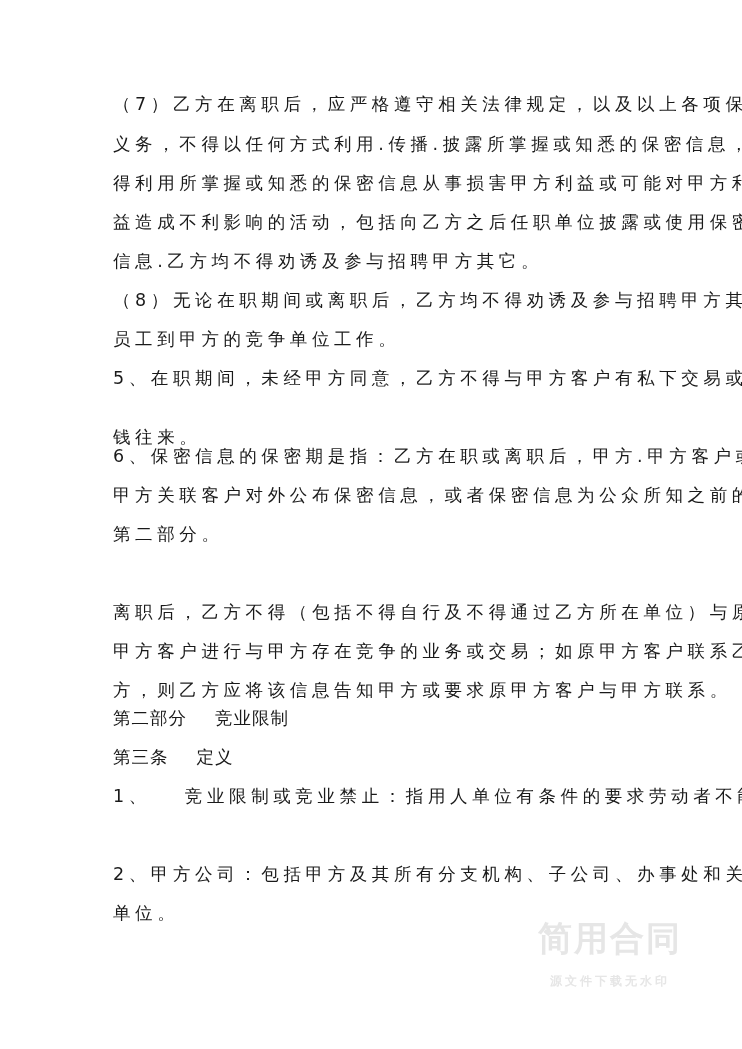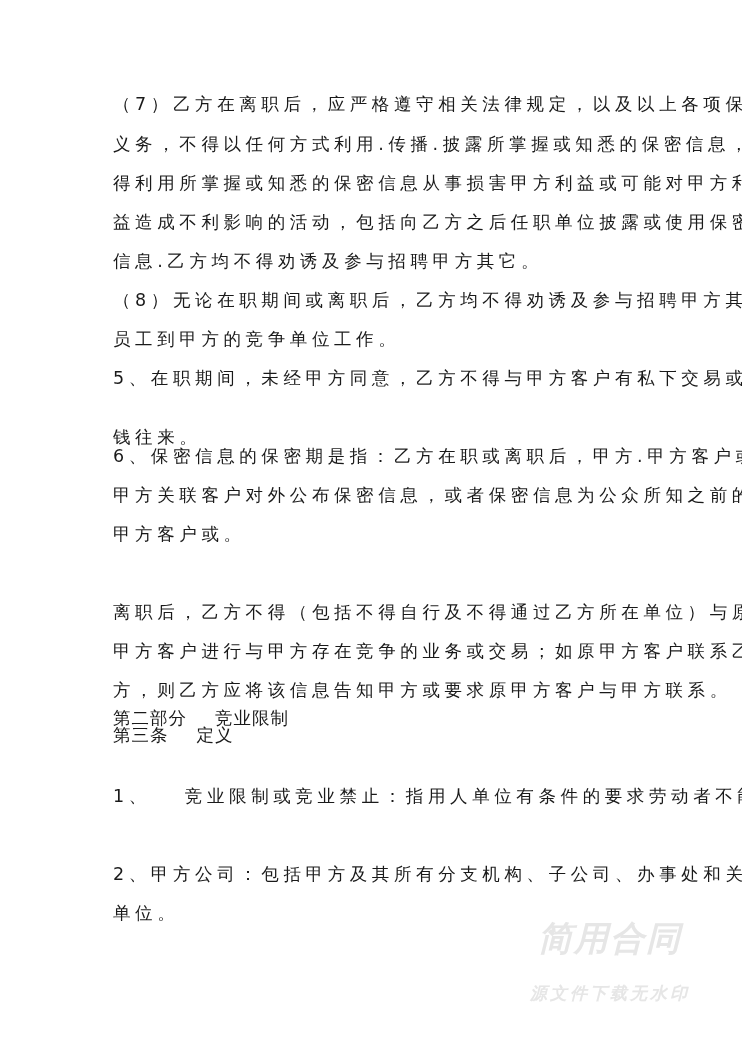--- a/index.html
+++ b/index.html
@@ -39,33 +39,32 @@
       display: inline-block;
       width: 30px;
     }
     .watermark {
       position: absolute;
       left: 510px;
       top: 918px;
       width: 200px;
       text-align: center;
       color: #e6e6e6;
-      font-style: italic;
       font-weight: bold;
     }
     .wm-title {
       font-size: 34px;
       letter-spacing: 2px;
       line-height: 40px;
     }
     .wm-sub {
-      font-size: 17px;
+      font-size: 12px;
       letter-spacing: 3px;
       line-height: 22px;
-      margin-top: 24px;
+      margin-top: 12px;
     }
   </style>
 </head>
 <body>
 
 <div class="page">
 
   <div class="line" style="top:93px">（7）乙方在离职后，应严格遵守相关法律规定，以及以上各项保密</div>
   <div class="line" style="top:133px">义务，不得以任何方式利用.传播.披露所掌握或知悉的保密信息，不</div>
   <div class="line" style="top:172px">得利用所掌握或知悉的保密信息从事损害甲方利益或可能对甲方利</div>
@@ -73,31 +72,31 @@
   <div class="line" style="top:250px">信息.乙方均不得劝诱及参与招聘甲方其它。</div>
 
   <div class="line" style="top:289px">（8）无论在职期间或离职后，乙方均不得劝诱及参与招聘甲方其它</div>
   <div class="line" style="top:328px">员工到甲方的竞争单位工作。</div>
 
   <div class="line" style="top:367px">5、在职期间，未经甲方同意，乙方不得与甲方客户有私下交易或金</div>
   <div class="line" style="top:426px">钱往来。</div>
 
   <div class="line" style="top:445px">6、保密信息的保密期是指：乙方在职或离职后，甲方.甲方客户或</div>
   <div class="line" style="top:484px">甲方关联客户对外公布保密信息，或者保密信息为公众所知之前的</div>
-  <div class="line" style="top:523px">甲方客户或。</div>
+  <div class="line" style="top:523px">第二部分。</div>
 
   <div class="line" style="top:601px">离职后，乙方不得（包括不得自行及不得通过乙方所在单位）与原</div>
   <div class="line" style="top:640px">甲方客户进行与甲方存在竞争的业务或交易；如原甲方客户联系乙</div>
   <div class="line" style="top:679px">方，则乙方应将该信息告知甲方或要求原甲方客户与甲方联系。</div>
 
   <div class="line bold" style="top:707px">
     <span>第二部分</span><span class="gap" style="width:28px"></span><span>竞业限制</span>
   </div>
 
-  <div class="line bold" style="top:724px">
+  <div class="line bold" style="top:746px">
     <span>第三条</span><span class="gap" style="width:28px"></span><span>定义</span>
   </div>
 
   <div class="line" style="top:785px">
     <span>1、</span><span class="gap" style="width:34px"></span><span>竞业限制或竞业禁止：指用人单位有条件的要求劳动者不能</span>
   </div>
 
   <div class="line" style="top:863px">2、甲方公司：包括甲方及其所有分支机构、子公司、办事处和关联</div>
   <div class="line" style="top:902px">单位。</div>
 

